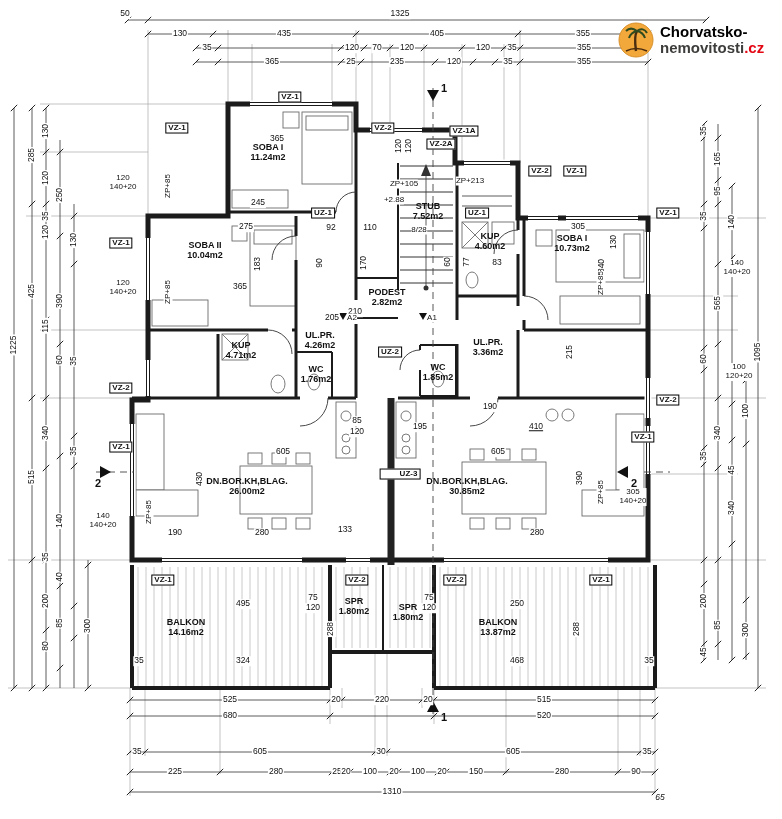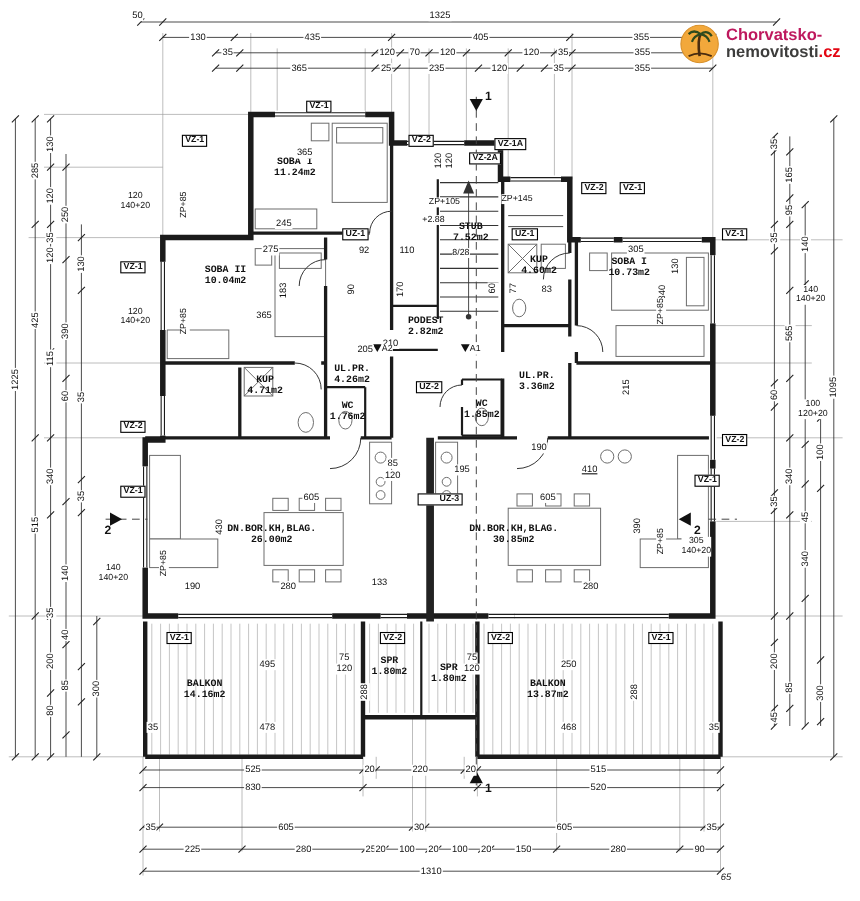--- a/index.html
+++ b/index.html
@@ -2,31 +2,31 @@
 <html><head>
 <meta charset="utf-8">
 <style>
   html,body{margin:0;padding:0;background:#fff;}
   #sheet{position:relative;width:782px;height:819px;background:#fff;overflow:hidden;
          font-family:"Liberation Sans","DejaVu Sans",sans-serif;}
   #linework{position:absolute;left:0;top:0;}
   #labels{position:absolute;left:0;top:0;width:100%;height:100%;}
   .lbl{position:absolute;transform:translate(-50%,-50%);white-space:pre-line;text-align:center;
        color:#111;line-height:1.12;pointer-events:none;}
-  .room{font-size:9px;font-weight:700;font-family:Liberation Mono, monospace;}
+  .room{font-size:9px;font-weight:700;}
   .dim{font-size:8.5px;background:#fff;padding:0 1px;}
   .dimv{font-size:8.5px;background:#fff;padding:0 1px;transform:translate(-50%,-50%) rotate(-90deg);}
   .mark{font-size:8px;font-weight:700;border:1.2px solid #000;background:#fff;padding:0 2px;}
   .note{font-size:8px;background:#fff;}
   .note2{font-size:8px;background:#fff;}
   .notev{font-size:8px;background:#fff;transform:translate(-50%,-50%) rotate(-90deg);}
   .sec{font-size:11px;font-weight:700;}
   #logo{position:absolute;left:618px;top:22px;display:flex;align-items:center;gap:6px;}
   #logo .txt{line-height:1.05;}
-  #logo .l1{font-size:15px;font-weight:700;color:#be185d;}
+  #logo .l1{font-size:15px;font-weight:700;color:#000000;}
   #logo .l2{font-size:15px;font-weight:700;color:#3d3d3c;}
   #logo .cz{color:#e30613;}
 </style>
 </head>
 <body>
 
 <div id="sheet">
 
   <svg id="linework" width="782" height="819" viewBox="0 0 782 819">
     <defs>
@@ -347,21 +347,21 @@
       <div class="lbl mark" style="left: 575px; top: 171px;">VZ-1</div>
       <div class="lbl mark" style="left: 668px; top: 213px;">VZ-1</div>
       <div class="lbl mark" style="left: 121px; top: 243px;">VZ-1</div>
       <div class="lbl mark" style="left: 323px; top: 213px;">UZ-1</div>
       <div class="lbl mark" style="left: 477px; top: 213px;">UZ-1</div>
       <div class="lbl mark" style="left: 121px; top: 388px;">VZ-2</div>
       <div class="lbl mark" style="left: 668px; top: 400px;">VZ-2</div>
       <div class="lbl mark" style="left: 390px; top: 352px;">UZ-2</div>
       <div class="lbl mark" style="left: 643px; top: 437px;">VZ-1</div>
       <div class="lbl mark" style="left: 121px; top: 447px;">VZ-1</div>
-      <div class="lbl mark" style="left: 400px; top: 454px; padding-left: 19px;">UZ-3</div>
+      <div class="lbl mark" style="left: 400px; top: 474px; padding-left: 19px;">UZ-3</div>
       <div class="lbl mark" style="left: 163px; top: 580px;">VZ-1</div>
       <div class="lbl mark" style="left: 357px; top: 580px;">VZ-2</div>
       <div class="lbl mark" style="left: 455px; top: 580px;">VZ-2</div>
       <div class="lbl mark" style="left: 601px; top: 580px;">VZ-1</div>
       <div class="lbl dim" style="left: 125px; top: 14px;">50</div>
       <div class="lbl dim" style="left: 400px; top: 14px;">1325</div>
       <div class="lbl dim" style="left: 180px; top: 34px;">130</div>
       <div class="lbl dim" style="left: 284px; top: 34px;">435</div>
       <div class="lbl dim" style="left: 437px; top: 34px;">405</div>
       <div class="lbl dim" style="left: 583px; top: 34px;">355</div>
@@ -376,21 +376,21 @@
       <div class="lbl dim" style="left: 351px; top: 62px;">25</div>
       <div class="lbl dim" style="left: 397px; top: 62px;">235</div>
       <div class="lbl dim" style="left: 454px; top: 62px;">120</div>
       <div class="lbl dim" style="left: 508px; top: 62px;">35</div>
       <div class="lbl dim" style="left: 584px; top: 62px;">355</div>
       <div class="lbl dim" style="left: 230px; top: 700px;">525</div>
       <div class="lbl dim" style="left: 336px; top: 700px;">20</div>
       <div class="lbl dim" style="left: 382px; top: 700px;">220</div>
       <div class="lbl dim" style="left: 428px; top: 700px;">20</div>
       <div class="lbl dim" style="left: 544px; top: 700px;">515</div>
-      <div class="lbl dim" style="left: 230px; top: 716px;">830</div>
+      <div class="lbl dim" style="left: 230px; top: 716px;">680</div>
       <div class="lbl dim" style="left: 544px; top: 716px;">520</div>
       <div class="lbl dim" style="left: 137px; top: 752px;">35</div>
       <div class="lbl dim" style="left: 260px; top: 752px;">605</div>
       <div class="lbl dim" style="left: 381px; top: 752px;">30</div>
       <div class="lbl dim" style="left: 513px; top: 752px;">605</div>
       <div class="lbl dim" style="left: 647px; top: 752px;">35</div>
       <div class="lbl dim" style="left: 175px; top: 772px;">225</div>
       <div class="lbl dim" style="left: 276px; top: 772px;">280</div>
       <div class="lbl dim" style="left: 337px; top: 772px;">25</div>
       <div class="lbl dim" style="left: 346px; top: 772px;">20</div>
@@ -417,21 +417,21 @@
       <div class="lbl dim" style="left: 357px; top: 421px;">85</div>
       <div class="lbl dim" style="left: 357px; top: 432px;">120</div>
       <div class="lbl dim" style="left: 283px; top: 452px;">605</div>
       <div class="lbl dim" style="left: 498px; top: 452px;">605</div>
       <div class="lbl dim" style="left: 175px; top: 533px;">190</div>
       <div class="lbl dim" style="left: 262px; top: 533px;">280</div>
       <div class="lbl dim" style="left: 345px; top: 530px;">133</div>
       <div class="lbl dim" style="left: 537px; top: 533px;">280</div>
       <div class="lbl dim" style="left: 243px; top: 604px;">495</div>
       <div class="lbl dim" style="left: 517px; top: 604px;">250</div>
-      <div class="lbl dim" style="left: 243px; top: 661px;">478</div>
+      <div class="lbl dim" style="left: 243px; top: 661px;">324</div>
       <div class="lbl dim" style="left: 517px; top: 661px;">468</div>
       <div class="lbl dim" style="left: 139px; top: 661px;">35</div>
       <div class="lbl dim" style="left: 649px; top: 661px;">35</div>
       <div class="lbl dim" style="left: 355px; top: 312px;">210</div>
       <div class="lbl dim" style="left: 332px; top: 318px;">205</div>
       <div class="lbl dim" style="left: 313px; top: 598px;">75</div>
       <div class="lbl dim" style="left: 313px; top: 608px;">120</div>
       <div class="lbl dim" style="left: 429px; top: 598px;">75</div>
       <div class="lbl dim" style="left: 429px; top: 608px;">120</div>
       <div class="lbl dimv" style="left: 14px; top: 345px;">1225</div>
@@ -485,21 +485,21 @@
       <div class="lbl dimv" style="left: 580px; top: 478px;">390</div>
       <div class="lbl dimv" style="left: 331px; top: 629px;">288</div>
       <div class="lbl dimv" style="left: 577px; top: 629px;">288</div>
       <div class="lbl dimv" style="left: 399px; top: 146px;">120</div>
       <div class="lbl dimv" style="left: 409px; top: 146px;">120</div>
       <div class="lbl dimv" style="left: 570px; top: 352px;">215</div>
       <div class="lbl note" style="left: 394px; top: 200px;">+2.88</div>
       <div class="lbl note" style="left: 352px; top: 318px;">A2</div>
       <div class="lbl note" style="left: 432px; top: 318px;">A1</div>
       <div class="lbl note" style="left: 404px; top: 184px;">ZP+105</div>
-      <div class="lbl note" style="left: 470px; top: 181px;">ZP+145</div>
+      <div class="lbl note" style="left: 470px; top: 181px;">ZP+213</div>
       <div class="lbl note" style="left: 419px; top: 230px;">8/28</div>
       <div class="lbl notev" style="left: 168px; top: 186px;">ZP+85</div>
       <div class="lbl notev" style="left: 168px; top: 292px;">ZP+85</div>
       <div class="lbl notev" style="left: 601px; top: 283px;">ZP+85</div>
       <div class="lbl notev" style="left: 601px; top: 492px;">ZP+85</div>
       <div class="lbl notev" style="left: 149px; top: 512px;">ZP+85</div>
       <div class="lbl note2" style="left: 123px; top: 183px;">120
 140+20</div>
       <div class="lbl note2" style="left: 123px; top: 288px;">120
 140+20</div>

